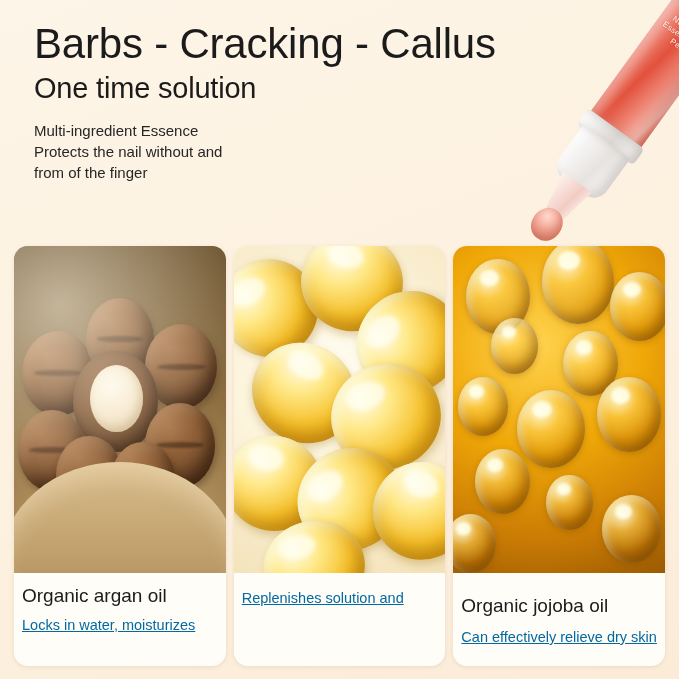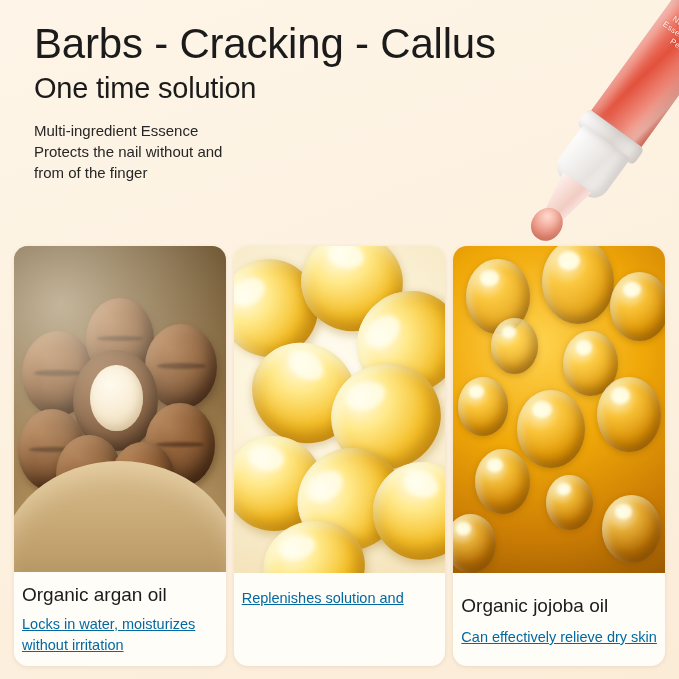--- a/index.html
+++ b/index.html
@@ -339,21 +339,20 @@
           <div class="nut" style="left:62%; top:48%; width:33%; height:26%;"></div>
           <div class="nut" style="left:20%; top:58%; width:31%; height:24%;"></div>
           <div class="nut" style="left:46%; top:60%; width:30%; height:23%;"></div>
           <div class="glow"></div>
         </div>
       </div>
       <div class="card-text">
         <div class="card-title">Organic argan oil</div>
         <div class="card-desc">
           <div>Locks in water, moisturizes</div>
-          <div>without irritation</div>
         </div>
       </div>
     </div>
 
     <div class="card card--2">
       <div class="card-photo">
         <div class="photo-caps">
           <div class="cap" style="left:-6%; top:4%;  width:46%; height:30%; transform:rotate(-28deg);"></div>
           <div class="cap" style="left:32%; top:-4%; width:48%; height:30%; transform:rotate(14deg);"></div>
           <div class="cap" style="left:58%; top:14%; width:50%; height:31%; transform:rotate(-40deg);"></div>

